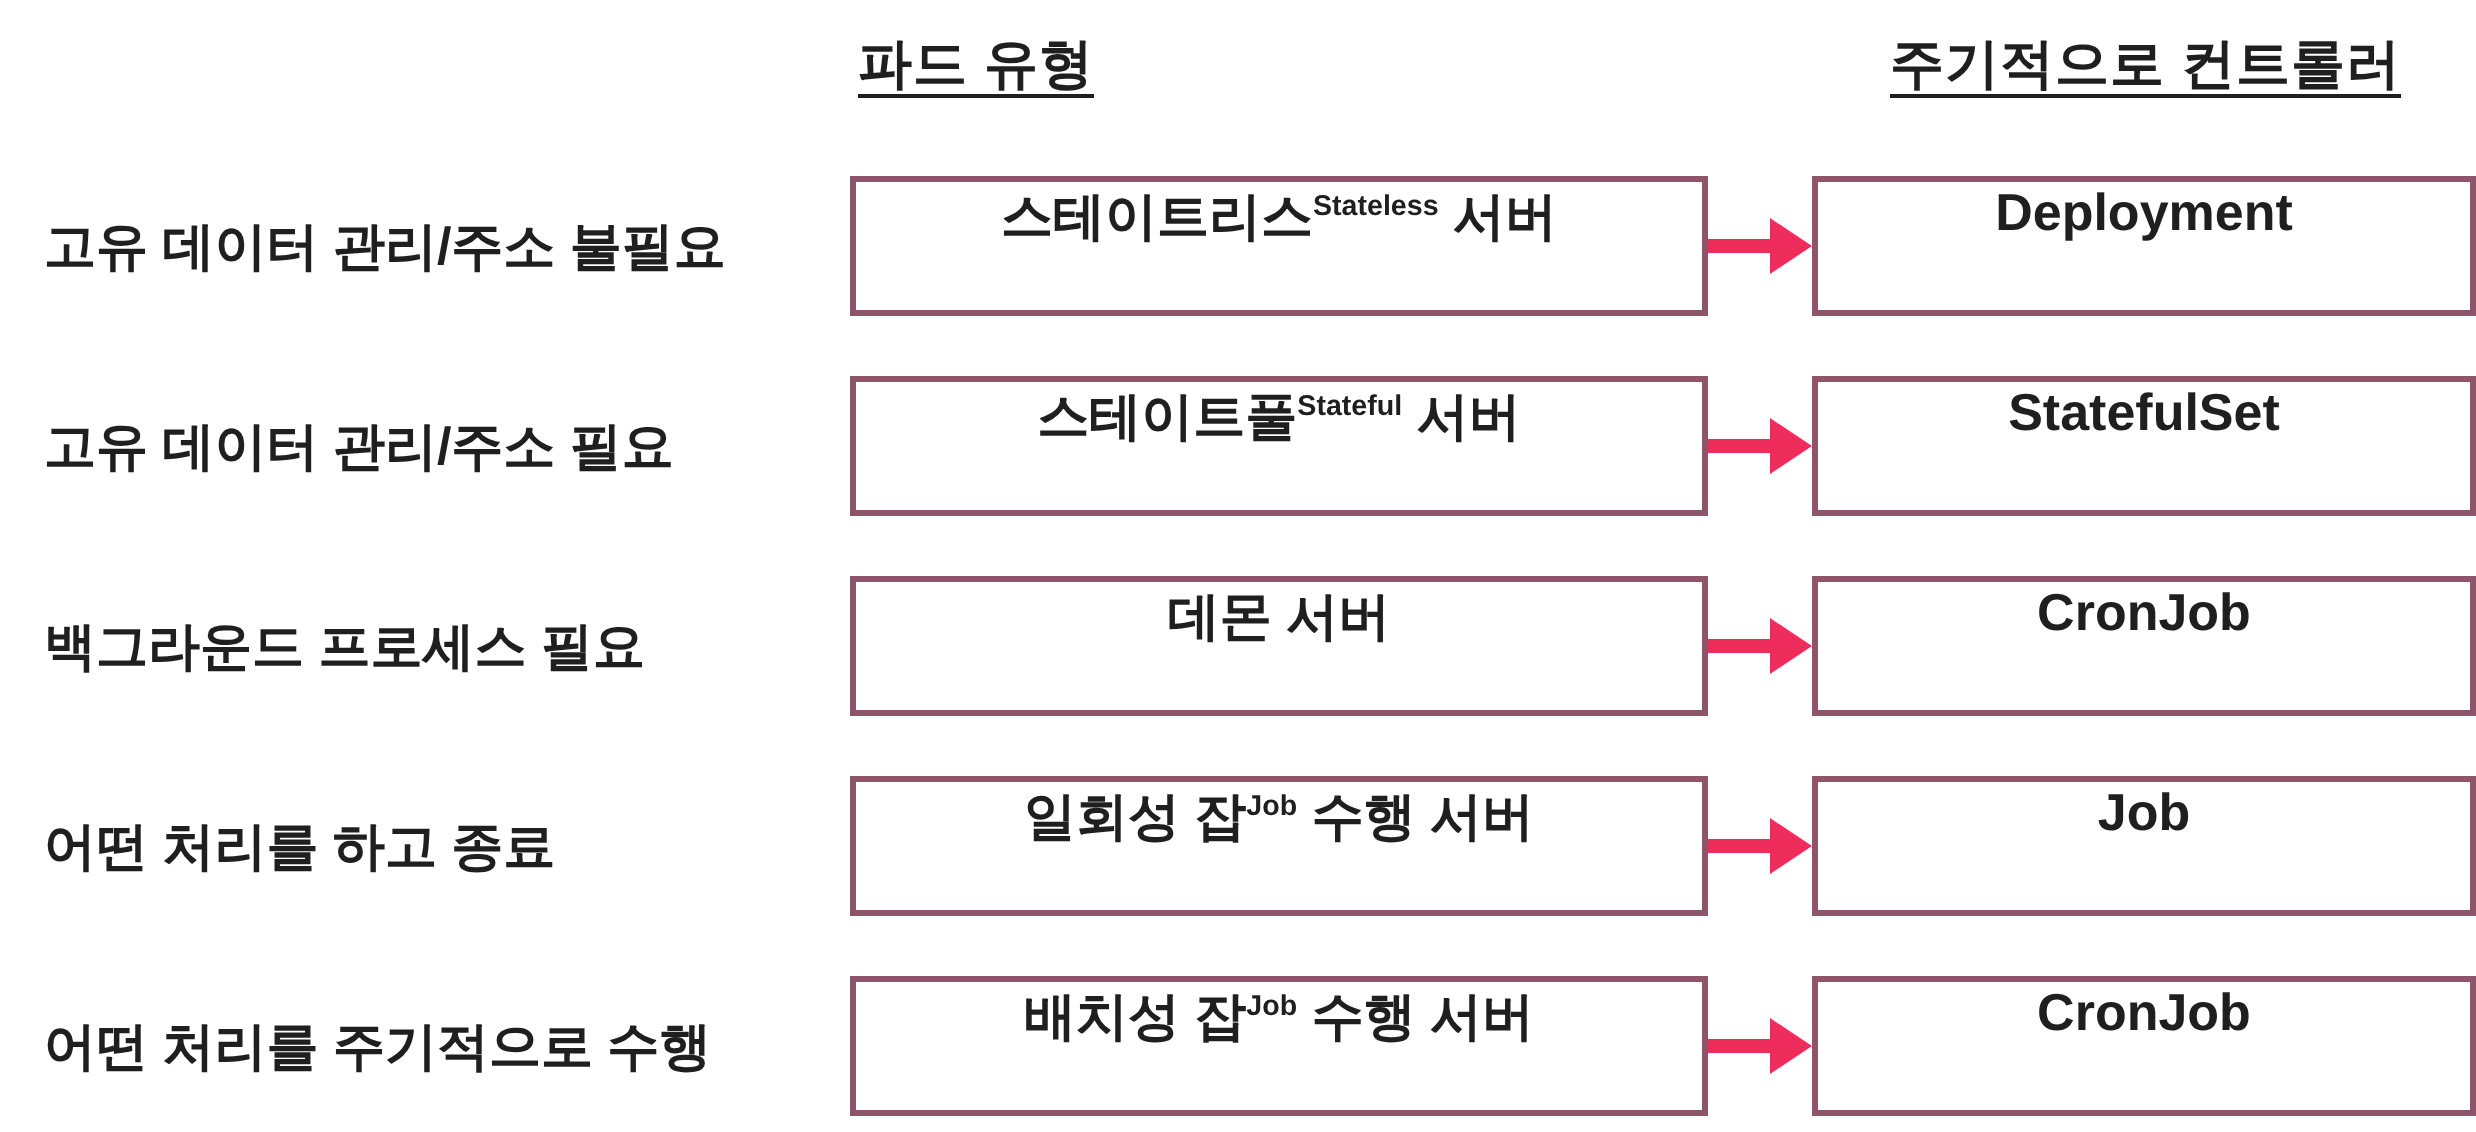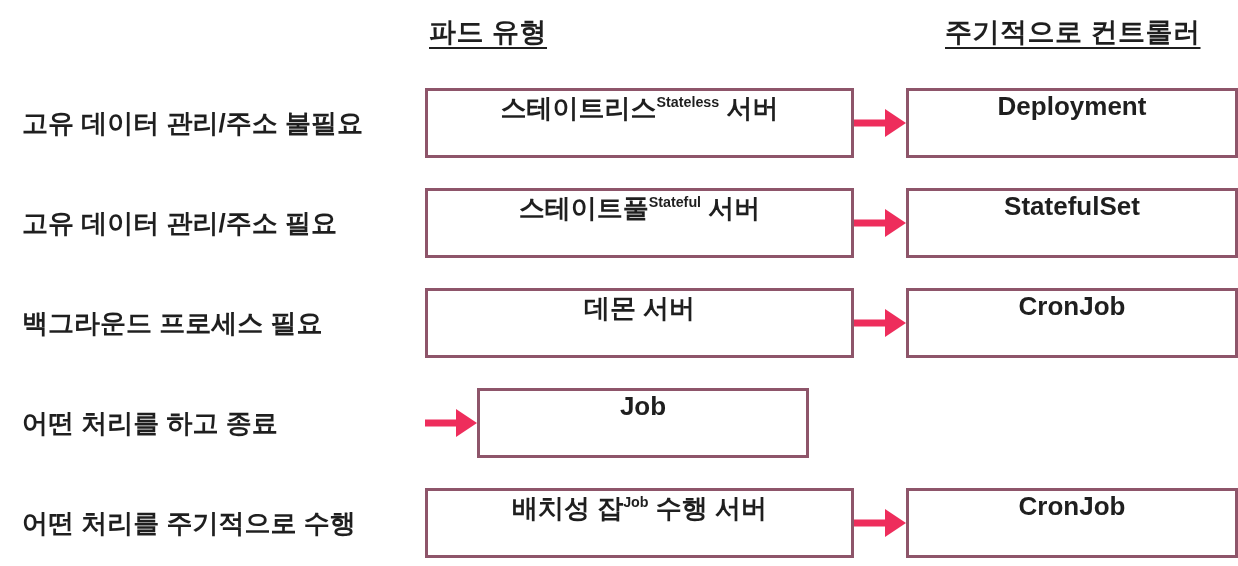--- a/index.html
+++ b/index.html
@@ -131,20 +131,23 @@
         <svg width="52" height="40" viewBox="0 0 52 40">
           <rect x="0" y="16.5" width="34" height="7" fill="#ee2d5c"></rect>
           <polygon points="31,6 31,34 52,20" fill="#ee2d5c"></polygon>
         </svg>
       </div>
       <div class="box controller-box">CronJob</div>
     </div>
 
     <div class="row">
       <div class="condition">어떤 처리를 하고 종료</div>
+      <div class="box pod-box">
+        <span><span>일회성 잡</span><sup>Job</sup><span> 수행 서버</span></span>
+      </div>
       <div class="arrow-cell">
         <svg width="52" height="40" viewBox="0 0 52 40">
           <rect x="0" y="16.5" width="34" height="7" fill="#ee2d5c"></rect>
           <polygon points="31,6 31,34 52,20" fill="#ee2d5c"></polygon>
         </svg>
       </div>
       <div class="box controller-box">Job</div>
     </div>
 
     <div class="row">

